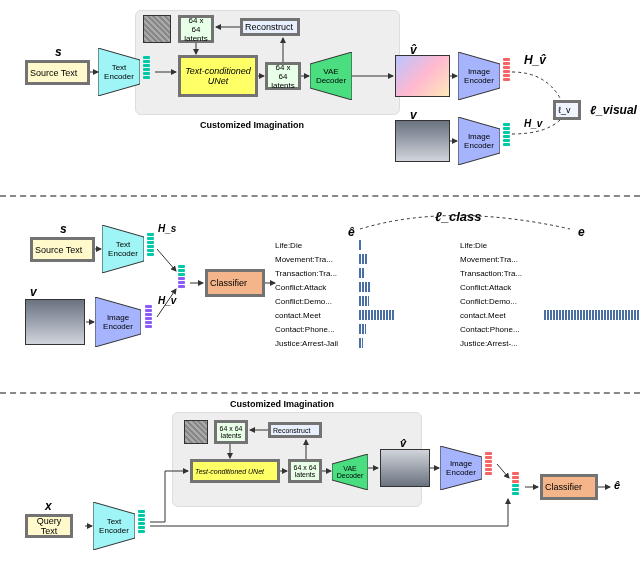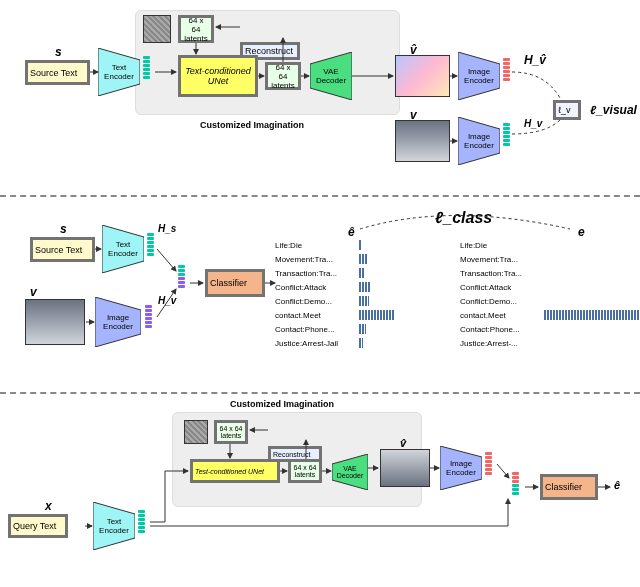--- a/index.html
+++ b/index.html
@@ -28,21 +28,21 @@
       border: 3px solid #737373;
       display: flex;
       flex-direction: column;
       align-items: flex-start;
       justify-content: center;
       text-align: center;
       padding: 2px;
     }
     .source-text { background: #fff9cc; }
     .unet { background: #ffff66; font-style: italic; }
-    .reconstruct { background: #e8f0ff; margin-top: 24px; }
+    .reconstruct { background: #e8f0ff; }
     .classifier { background: #f5b58a; }
     .latents-box { background: #e8ffe8; font-size: 8px; }
     .label {
       position: absolute;
       font-weight: bold;
       font-style: italic;
     }
     .imagination-label {
       position: absolute;
       font-size: 9px;
@@ -393,21 +393,21 @@
         </div>
       </div>
       <div class="chart-row">
         <div class="chart-label">Justice:Arrest-...</div>
         <div class="chart-bar-wrap">
           <div class="chart-bar" style="width: 0%;"></div>
         </div>
       </div>
     </div>
 
-  <div class="label" style="left:435px;top:12px;font-size:16px;font-style:italic">ℓ_class</div>
+  <div class="label" style="left:435px;top:12px;font-size:13px;font-style:italic">ℓ_class</div>
 
   <svg style="position:absolute;left:0;top:0;width:640px;height:195px;pointer-events:none">
     <defs>
         <marker id="ah2" markerWidth="6" markerHeight="6" refX="5" refY="3" orient="auto">
           <path d="M0,0 L6,3 L0,6 Z" fill="#333"></path>
         </marker>
       </defs>
     <line x1="95" y1="52" x2="101" y2="52" stroke="#333" marker-end="url(#ah2)"></line>
     <line x1="86" y1="125" x2="94" y2="125" stroke="#333" marker-end="url(#ah2)"></line>
     <line x1="157" y1="52" x2="176" y2="74" stroke="#333" marker-end="url(#ah2)"></line>
@@ -418,21 +418,21 @@
   </svg>
 </div>
 
 <hr class="dashed-sep">
 
 <div class="panel panel3">
   <div class="ci-box" style="left:172px;top:18px;width:250px;height:95px"></div>
   <div class="imagination-label" style="left:230px;top:5px">Customized Imagination</div>
 
   <div class="label" style="left:45px;top:105px;font-size:12px">x</div>
-  <div class="box source-text" style="left:8px;top:120px;width:60px;height:24px">
+  <div class="box source-text" style="left:25px;top:120px;width:48px;height:24px">
       <span>Query Text</span>
     </div>
   <div class="trap-right" style="left:93px;top:108px;width:42px;height:48px">
     <svg width="42" height="48">
         <polygon points="0,0 42,12 42,36 0,48" fill="#9ff5f5" stroke="#333"></polygon>
       </svg>
     <span>Text Encoder</span>
   </div>
   <div class="enc-bars" style="left:138px;top:116px">
       <div class="teal"></div>

